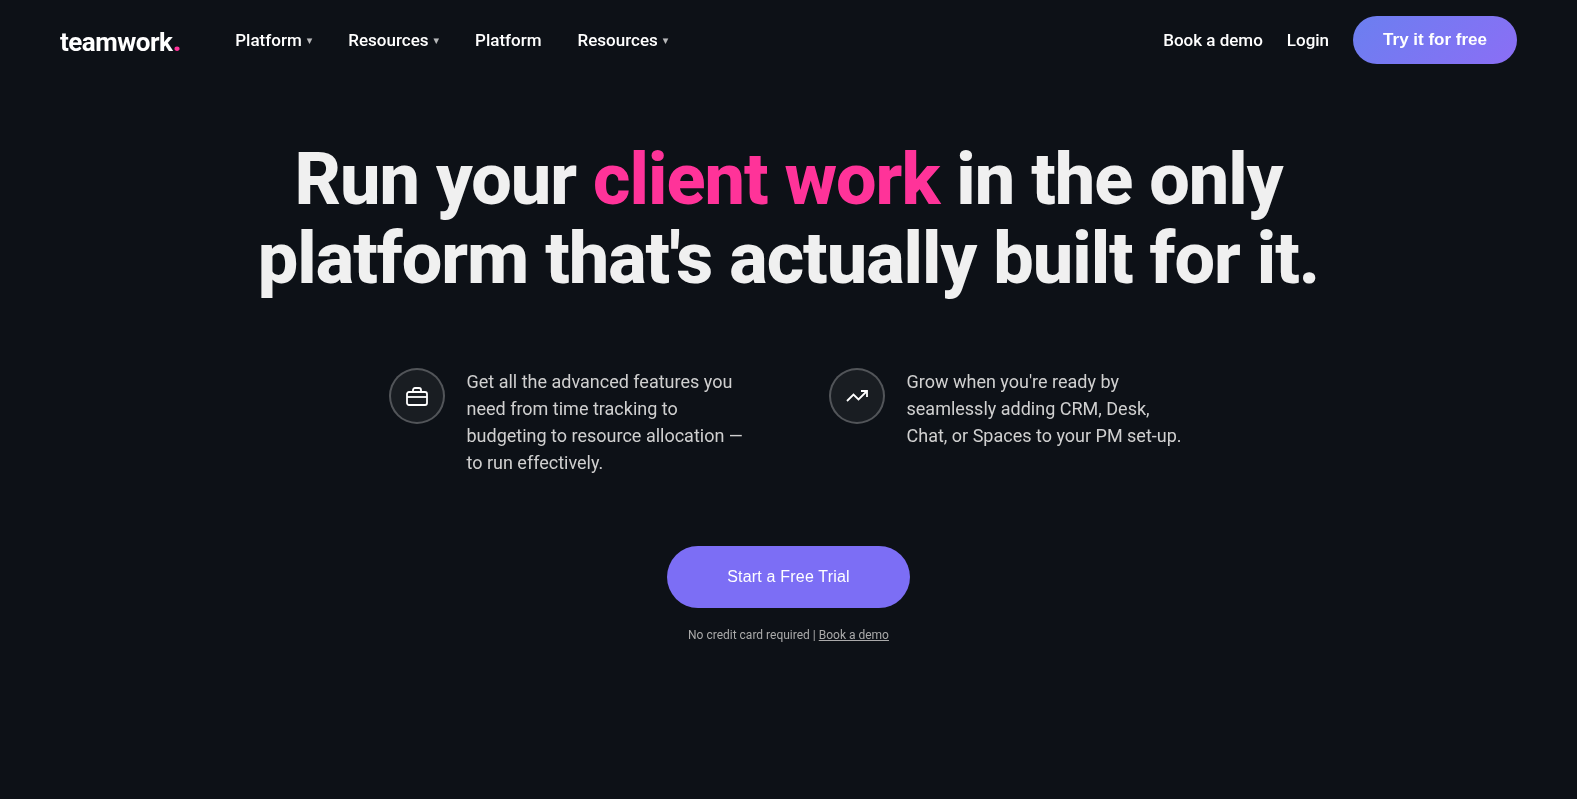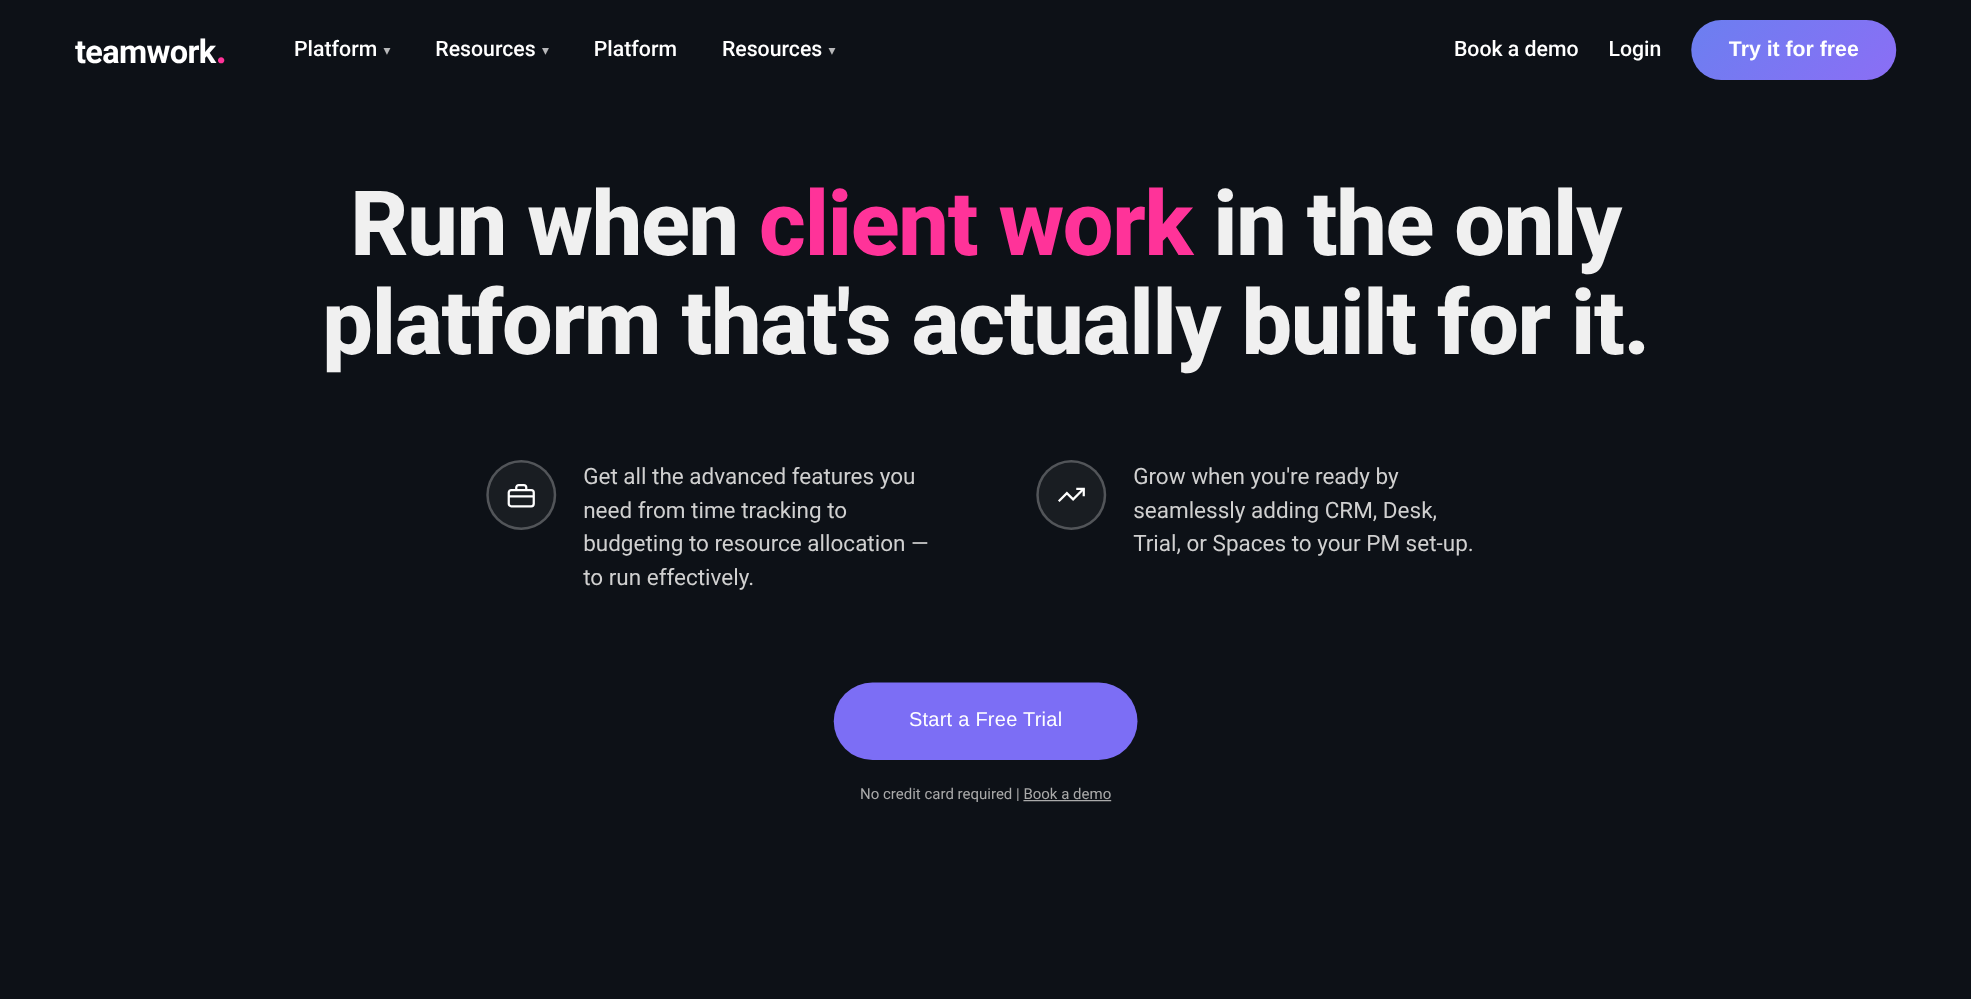--- a/index.html
+++ b/index.html
@@ -240,21 +240,21 @@
   </div>
   <div class="nav-right">
     <a class="nav-text-link">Book a demo</a>
     <a class="nav-text-link">Login</a>
     <button class="btn-try">Try it for free</button>
   </div>
 </nav>
 
 <section class="hero">
   <h1 class="hero-title">
-    <span>Run when </span><span class="highlight">client work</span><span> in the only platform that's actually built for it.</span>
+    <span>Run your </span><span class="highlight">client work</span><span> in the only platform that's actually built for it.</span>
   </h1>
 </section>
 
 <div class="features">
 
 
   <div class="feature">
     <div class="feature-icon">
       <svg viewBox="0 0 24 24">
         <rect x="2" y="8" width="20" height="13" rx="2" stroke="white" stroke-width="1.8" fill="none"></rect>
@@ -265,21 +265,21 @@
     <p class="feature-text">Get all the advanced features you need from time tracking to budgeting to resource allocation — to run effectively.</p>
   </div>
 
   <div class="feature">
     <div class="feature-icon">
       <svg viewBox="0 0 24 24">
         <polyline points="22,7 13.5,15.5 8.5,10.5 2,17" stroke="white" stroke-width="1.8" fill="none"></polyline>
         <polyline points="16,7 22,7 22,13" stroke="white" stroke-width="1.8" fill="none"></polyline>
       </svg>
     </div>
-    <p class="feature-text">Grow when you're ready by seamlessly adding CRM, Desk, Trial, or Spaces to your PM set-up.</p>
+    <p class="feature-text">Grow when you're ready by seamlessly adding CRM, Desk, Chat, or Spaces to your PM set-up.</p>
   </div>
 </div>
 
 <section class="cta-section">
   <button class="btn-start-trial">Start a Free Trial</button>
   <p class="cta-subtext">
     <span>No credit card required | </span><a>Book a demo</a>
   </p>
 </section>
 

